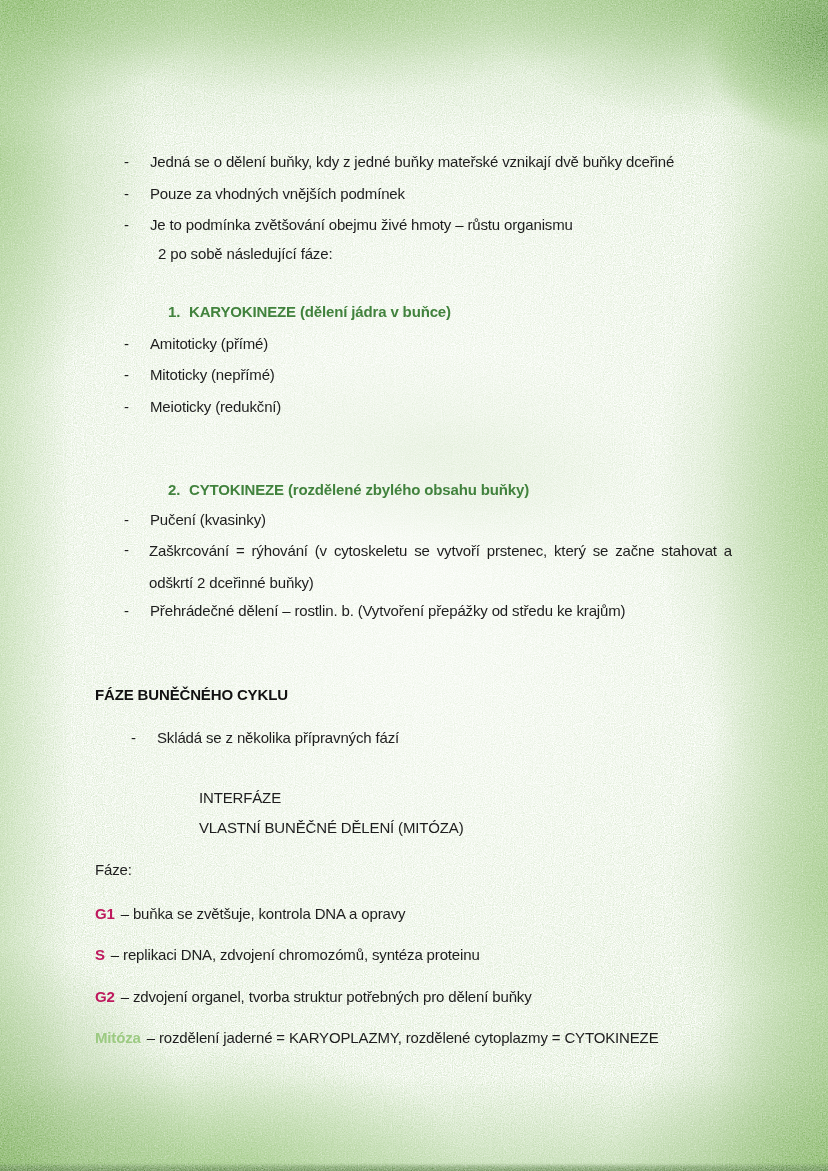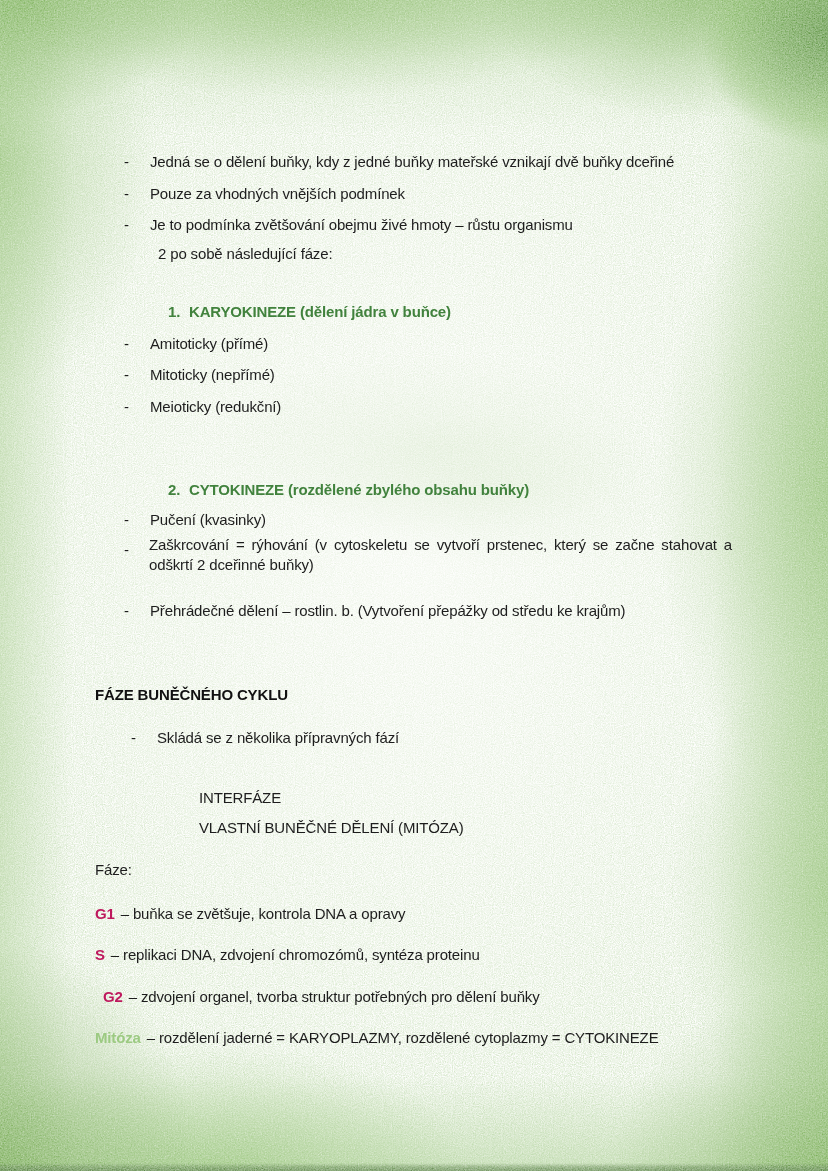--- a/index.html
+++ b/index.html
@@ -43,21 +43,21 @@
   .content{position:absolute;inset:0;color:#1d1d1d;}
   .line{position:absolute;font-size:15px;line-height:18px;letter-spacing:-.15px;white-space:nowrap;}
   .title{font-size:18.5px;font-weight:bold;letter-spacing:-.2px;color:#111;}
   .h-black{font-weight:bold;color:#111;}
   .h-green{font-weight:bold;color:#41823d;}
   .num{display:inline-block;width:21px;}
   .dash{display:inline-block;}
   .row .dash{position:absolute;left:0;top:0;}
   .row .bt{position:absolute;left:26px;top:0;}
   .para{
-    position:absolute;font-size:15px;line-height:20px;letter-spacing:-.15px;
+    position:absolute;font-size:15px;line-height:32px;letter-spacing:-.15px;
     width:583px;text-align:justify;white-space:normal;
   }
   .k{font-weight:bold;margin-right:6px;}
   .k-green{color:#be185d;}
   .k-light{color:#9cca82;}
 </style>
 </head>
 <body>
 
 <div class="page">
@@ -139,21 +139,21 @@
     <div class="line" style="left:199px;top:819px">VLASTNÍ BUNĚČNÉ DĚLENÍ (MITÓZA)</div>
 
     <div class="line" style="left:95px;top:861px">Fáze:</div>
 
     <div class="line" style="left:95px;top:905px">
       <span class="k k-green">G1</span><span>– buňka se zvětšuje, kontrola DNA a opravy</span>
     </div>
     <div class="line" style="left:95px;top:946px">
       <span class="k k-green">S</span><span>– replikaci DNA, zdvojení chromozómů, syntéza proteinu</span>
     </div>
-    <div class="line" style="left:103px;top:988px">
+    <div class="line" style="left:95px;top:988px">
       <span class="k k-green">G2</span><span>– zdvojení organel, tvorba struktur potřebných pro dělení buňky</span>
     </div>
     <div class="line" style="left:95px;top:1029px">
       <span class="k k-light">Mitóza</span><span>– rozdělení jaderné = KARYOPLAZMY, rozdělené cytoplazmy = CYTOKINEZE</span>
     </div>
 
   </div>
 </div>
 
 </body></html>

